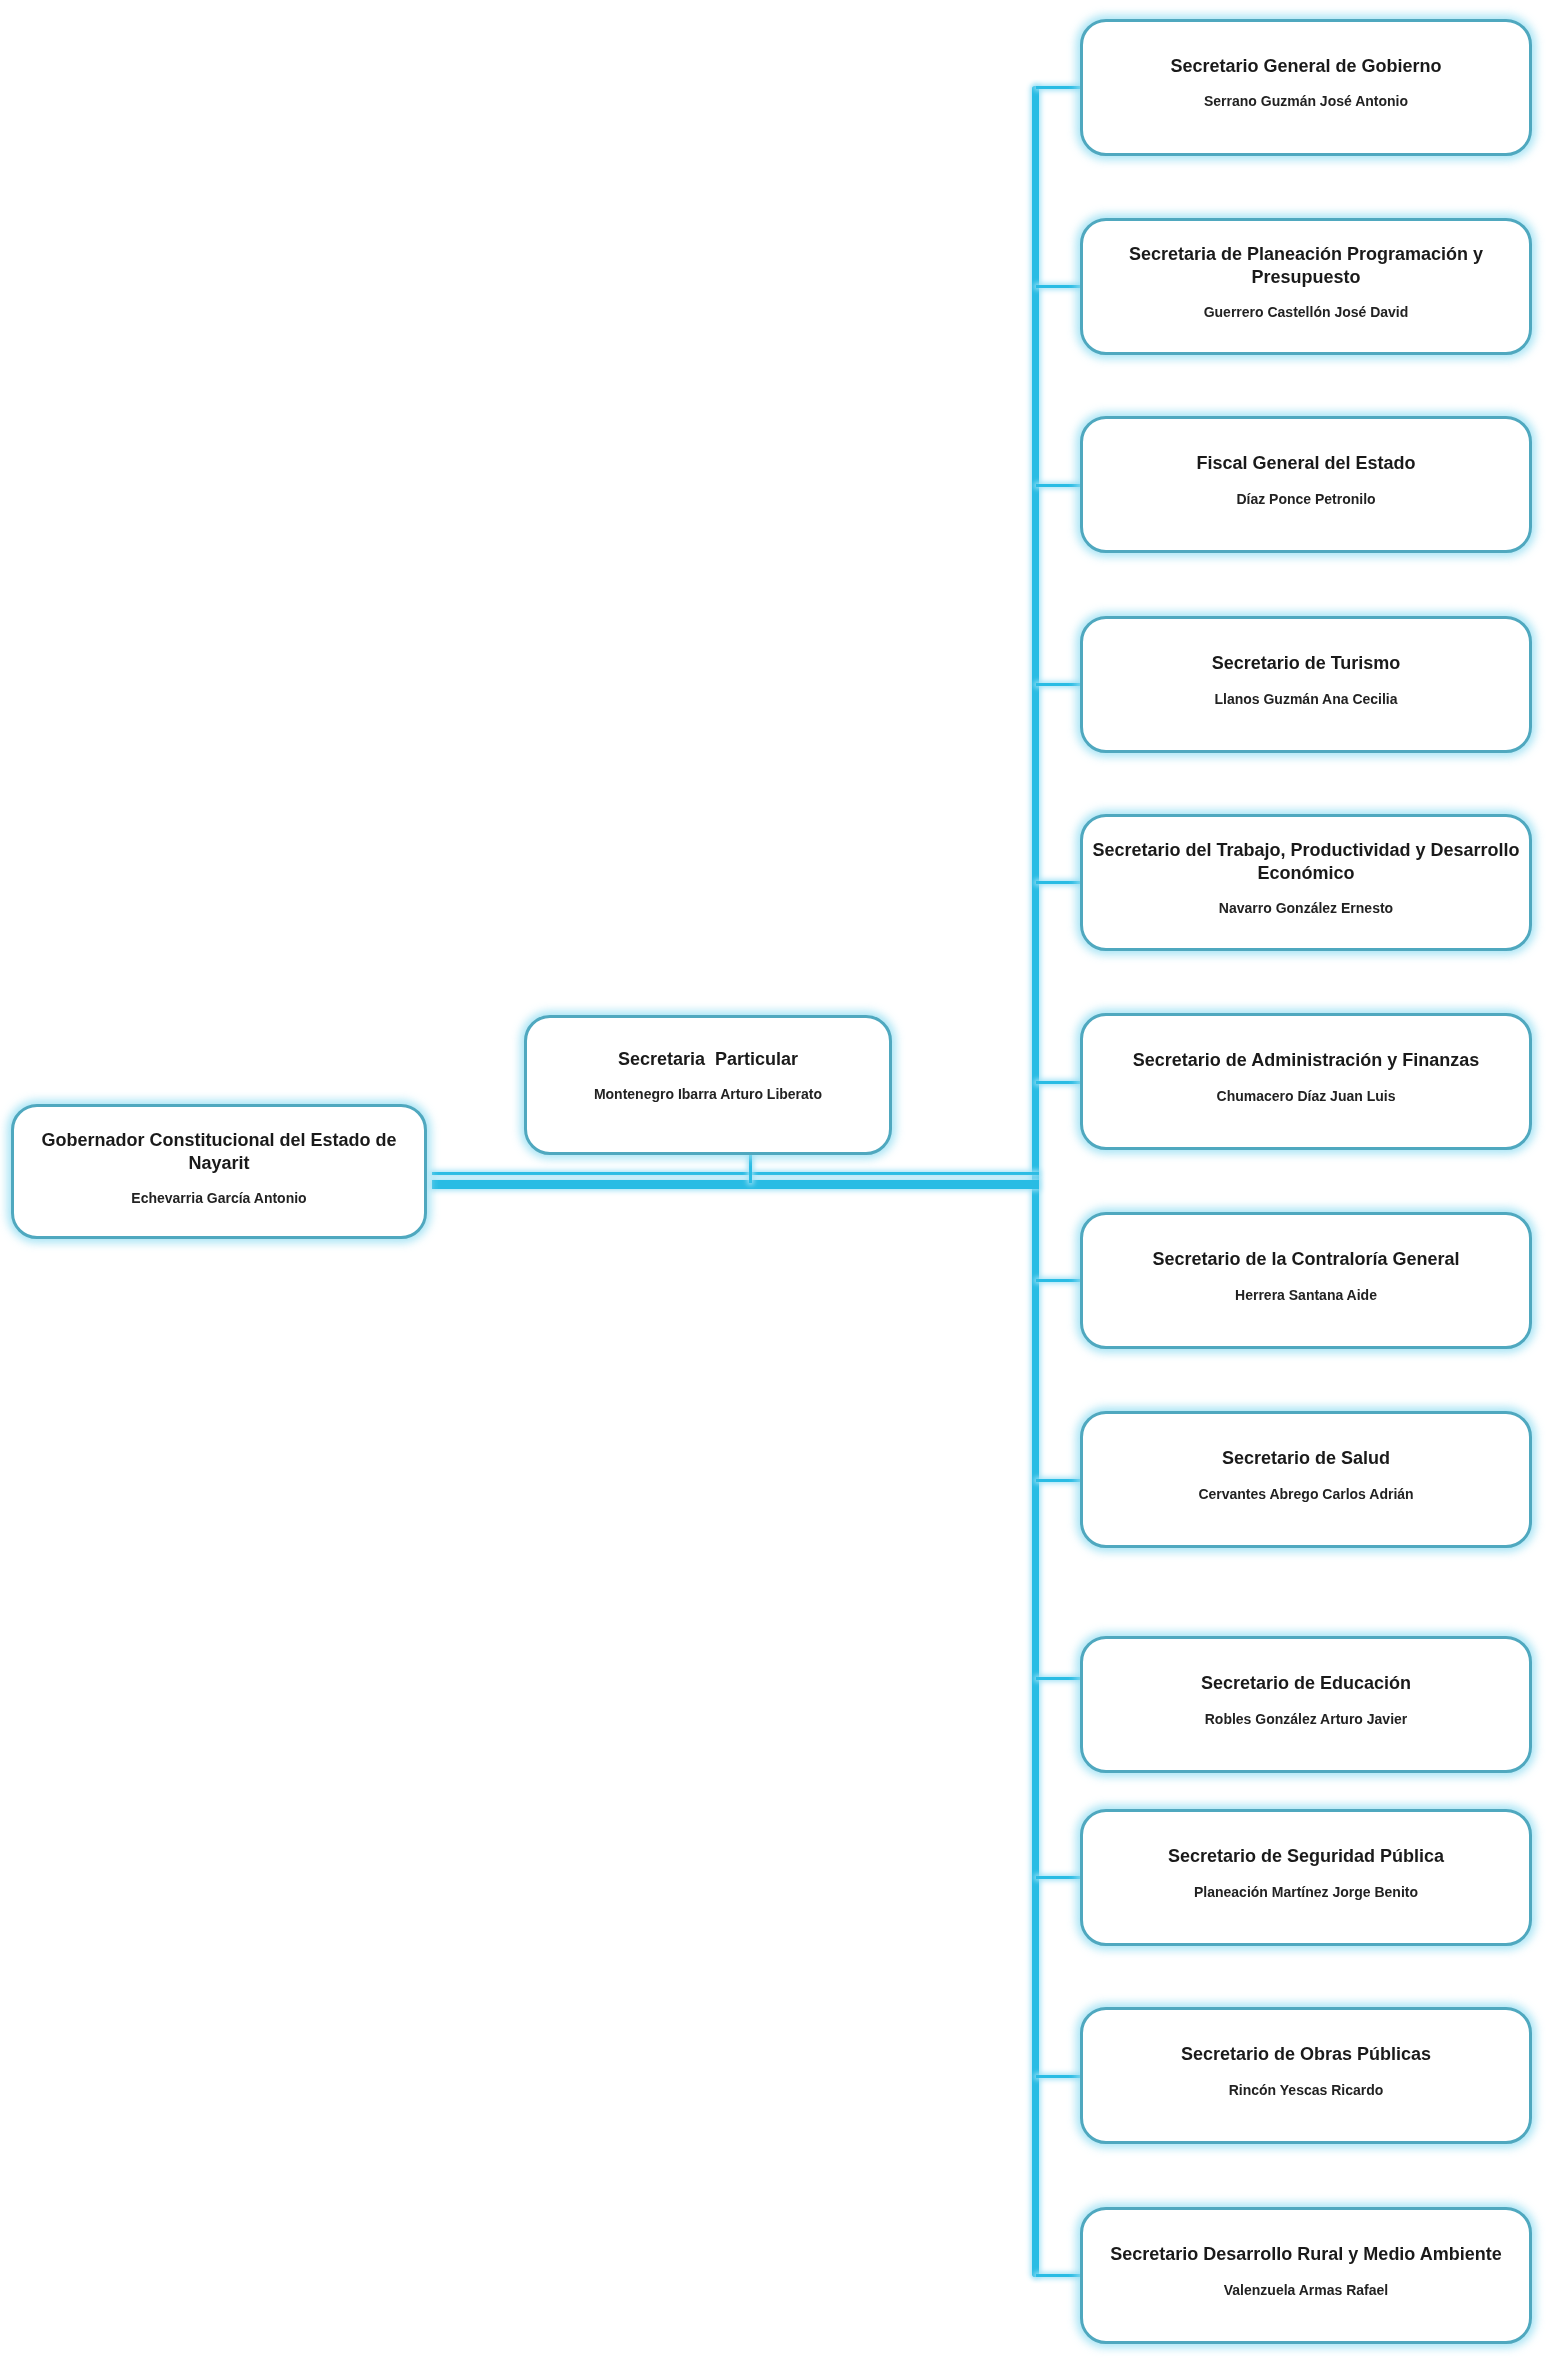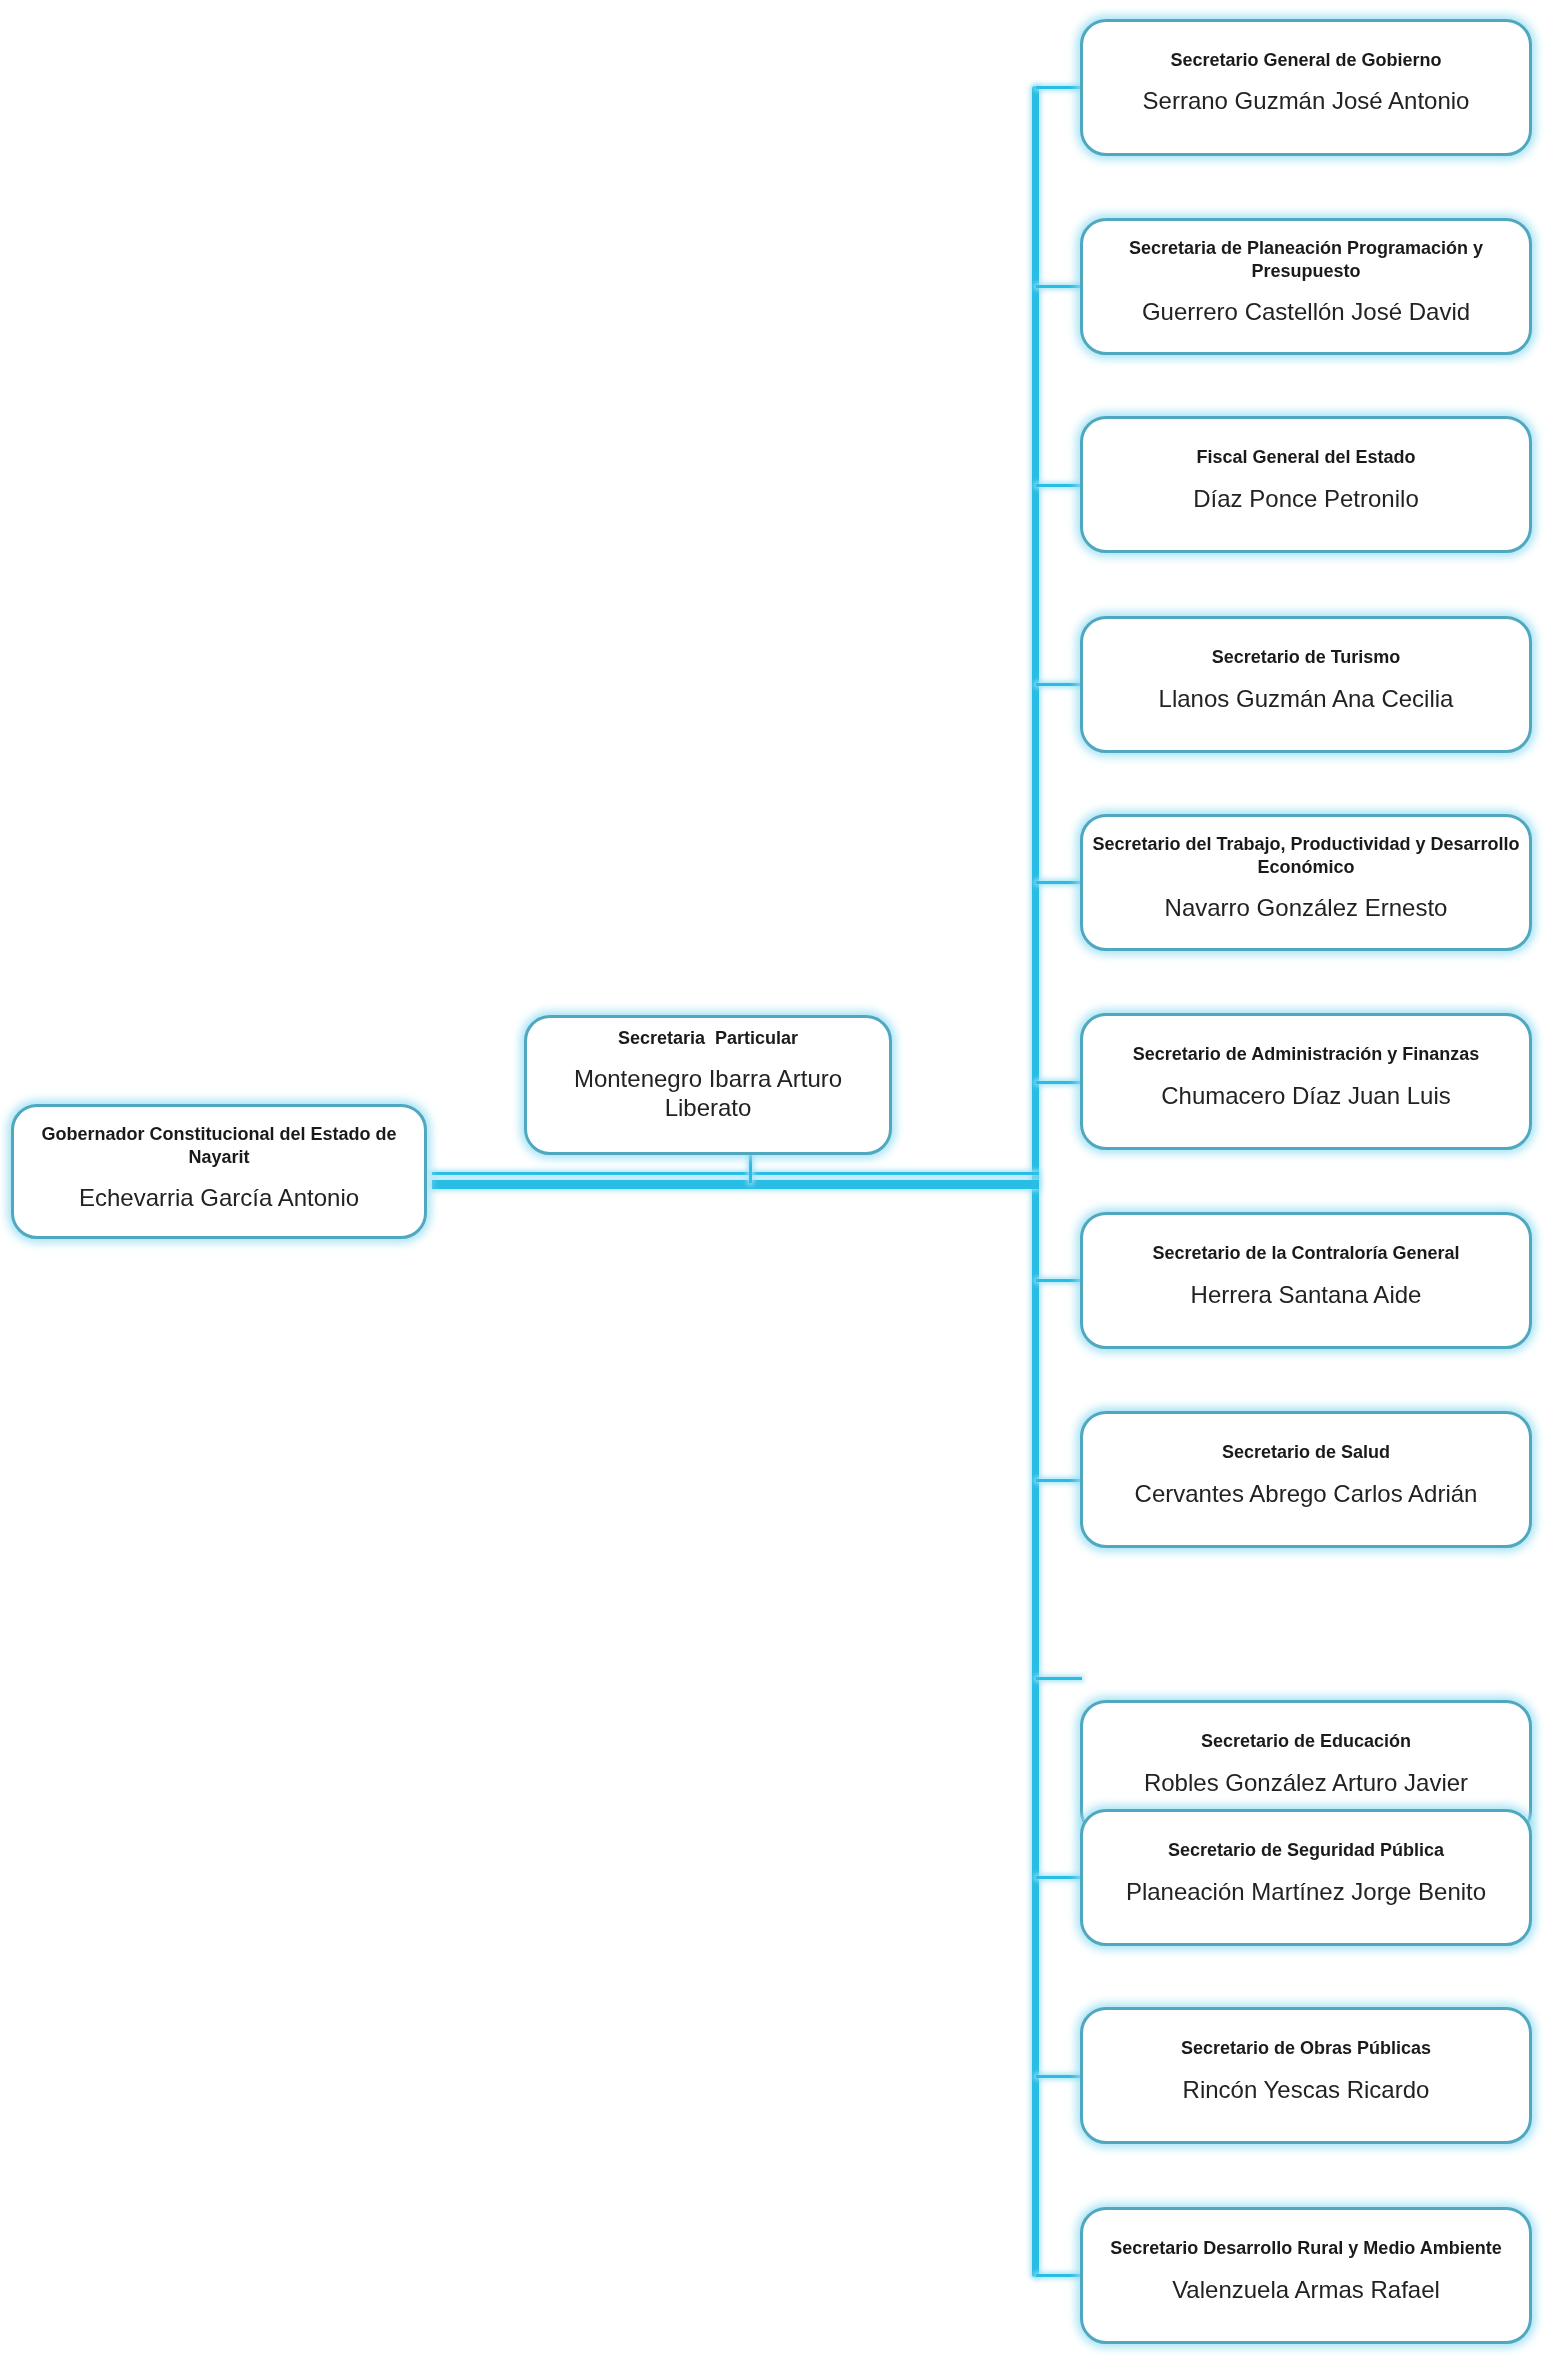--- a/index.html
+++ b/index.html
@@ -36,21 +36,21 @@
     padding:0 7.4px 9.2px 7.4px;
     text-align:center;
     z-index:2;
   }
   .node .title{
     font-size:18px;font-weight:700;line-height:1.25;
     color:var(--text,#1a1a1a);
     white-space:pre-wrap;
   }
   .node .person{
-    font-size:24px;font-weight:400;line-height:1.2;
+    font-size:14px;font-weight:700;line-height:1.2;
     color:#222222;
   }
   .sub{left:1080px;width:452px;height:137px;}
   .gov{left:11px;top:1104px;width:416px;height:135px;padding:0 11px 7.4px 11px;}
   .asst{left:524px;top:1015px;width:368px;height:140px;padding:0 11px 20px 11px;}
 </style>
 </head>
 <body>
 
 <div id="canvas">
@@ -107,21 +107,21 @@
     <div class="person">Chumacero Díaz Juan Luis</div>
   </div>
   <div class="node sub" style="top:1212px">
     <div class="title">Secretario de la Contraloría General</div>
     <div class="person">Herrera Santana Aide</div>
   </div>
   <div class="node sub" style="top:1411px">
     <div class="title">Secretario de Salud</div>
     <div class="person">Cervantes Abrego Carlos Adrián</div>
   </div>
-  <div class="node sub" style="top:1700px">
+  <div class="node sub" style="top:1636px">
     <div class="title">Secretario de Educación</div>
     <div class="person">Robles González Arturo Javier</div>
   </div>
   <div class="node sub" style="top:1809px">
     <div class="title">Secretario de Seguridad Pública</div>
     <div class="person">Planeación Martínez Jorge Benito</div>
   </div>
   <div class="node sub" style="top:2007px">
     <div class="title">Secretario de Obras Públicas</div>
     <div class="person">Rincón Yescas Ricardo</div>

